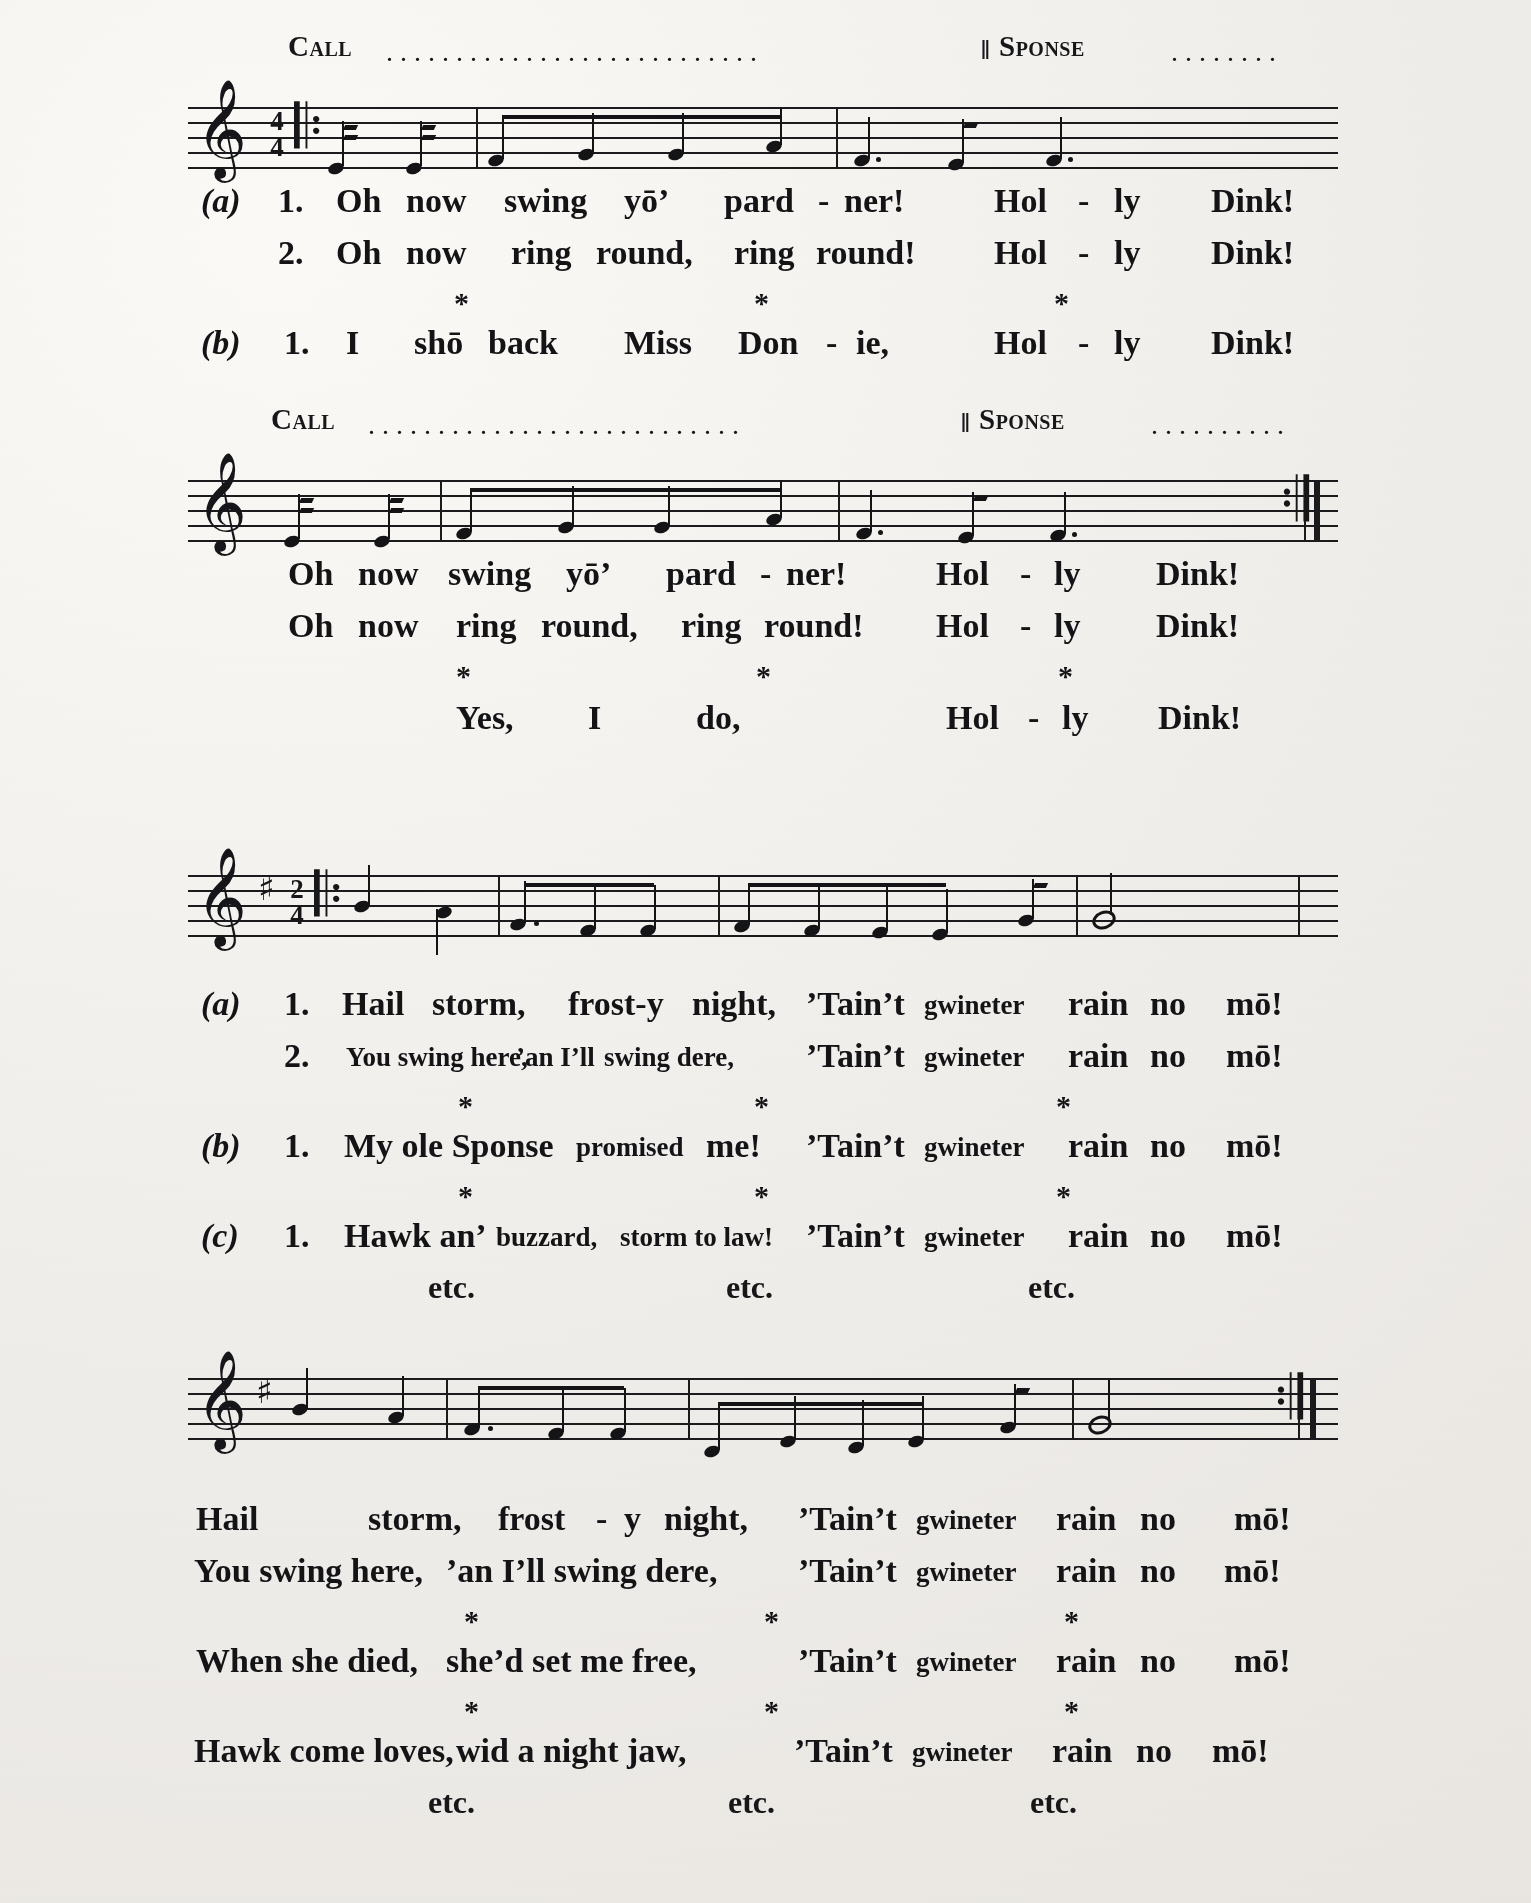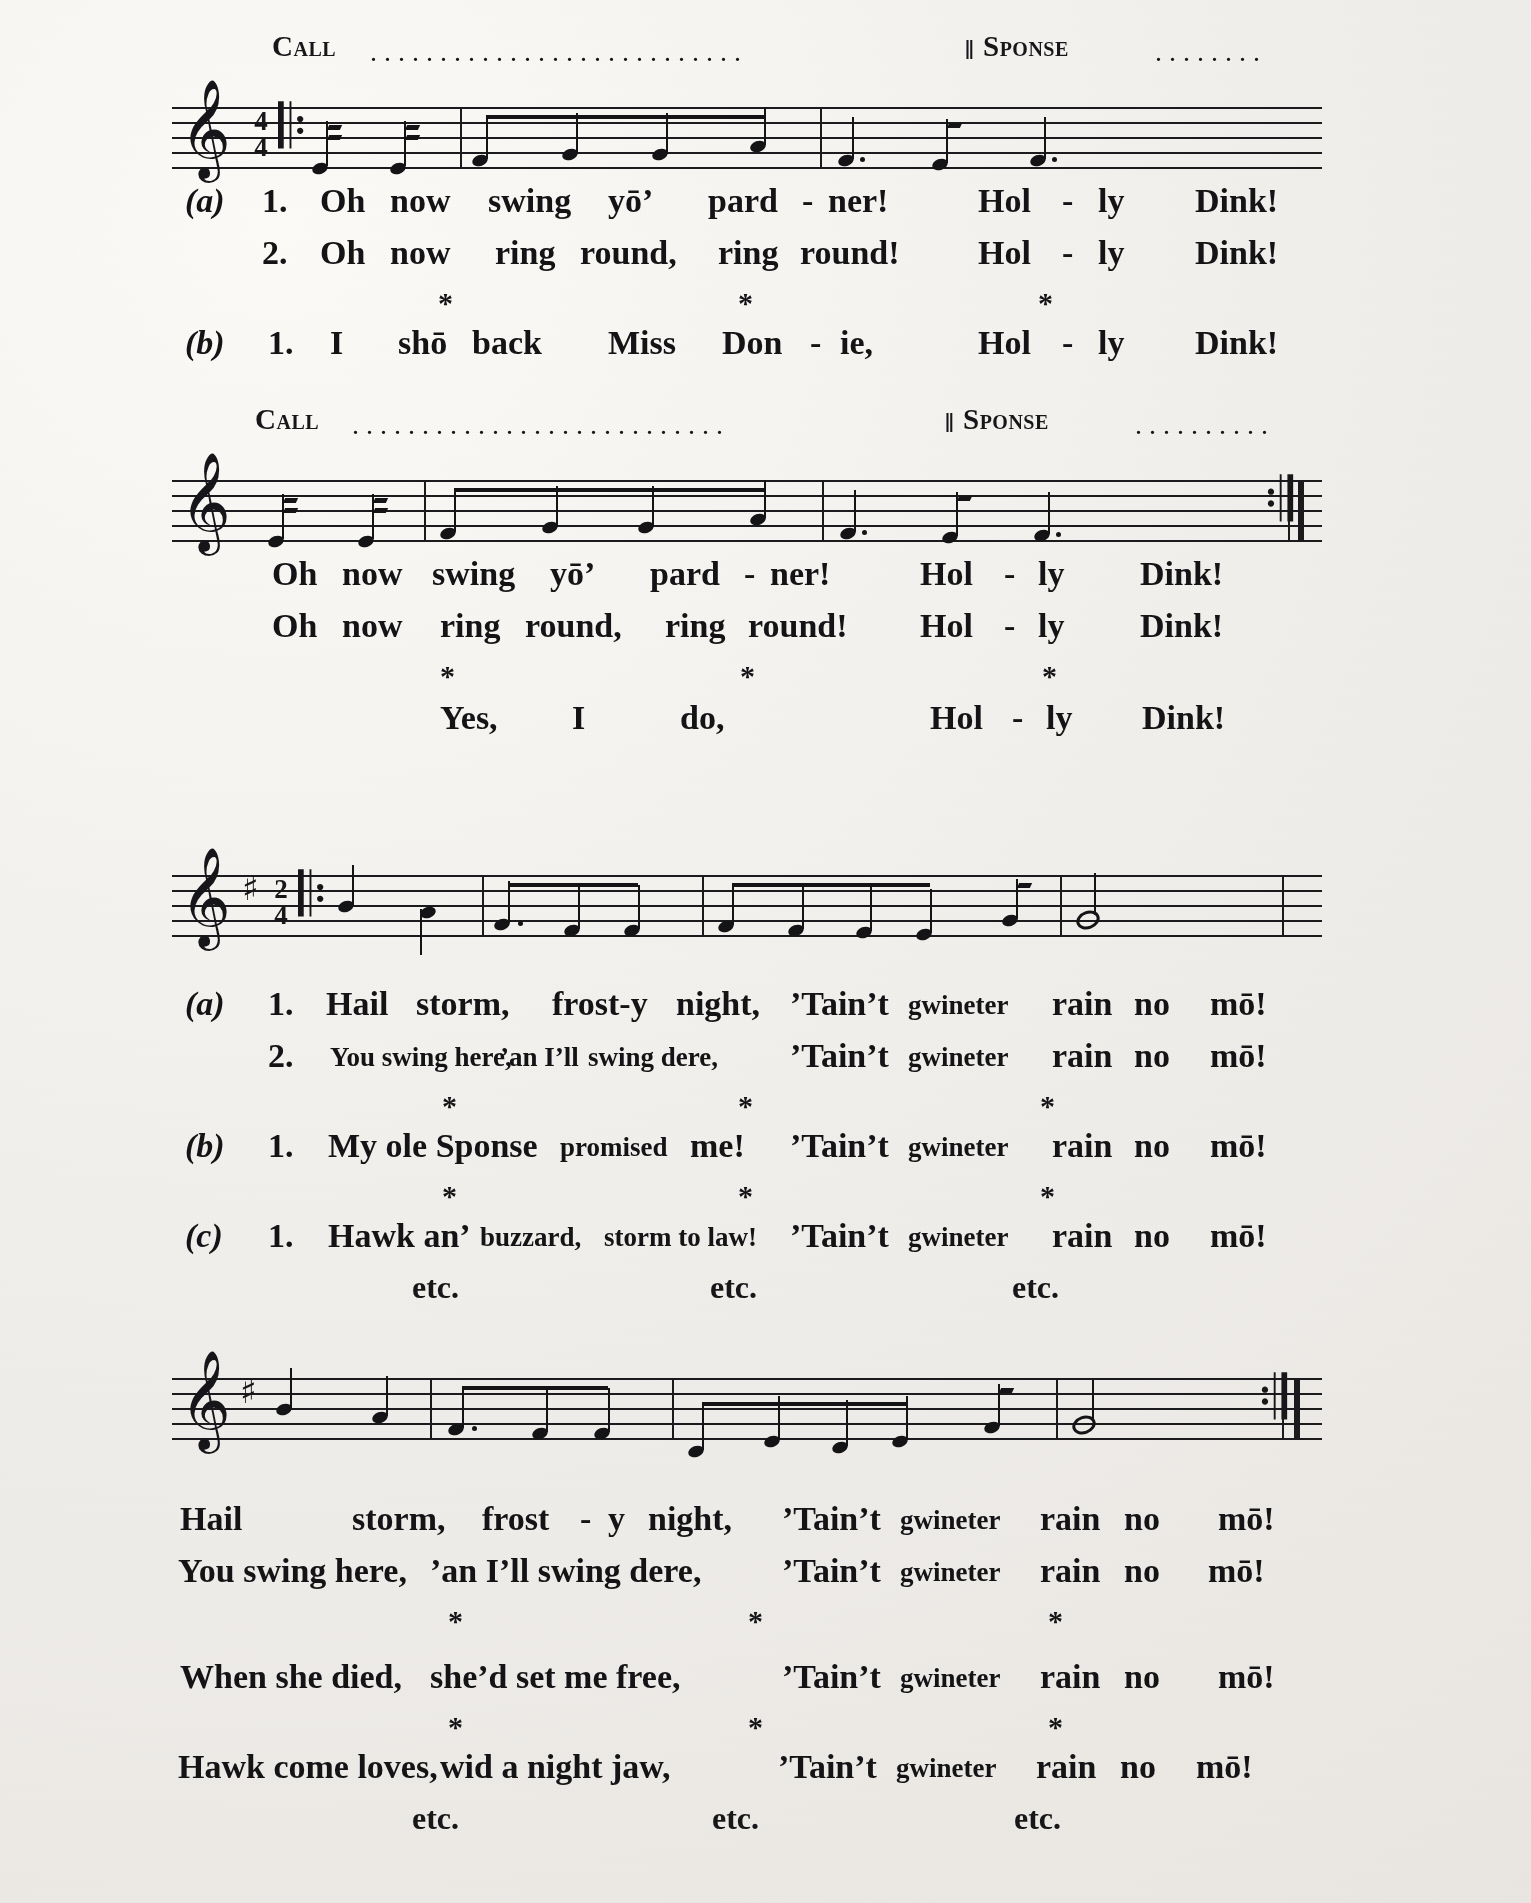--- a/index.html
+++ b/index.html
@@ -28,21 +28,21 @@
     opacity: .35;
     background:
       repeating-linear-gradient(0deg, rgba(0,0,0,0.012) 0px, rgba(0,0,0,0.012) 1px, transparent 1px, transparent 3px),
       repeating-linear-gradient(90deg, rgba(0,0,0,0.010) 0px, rgba(0,0,0,0.010) 1px, transparent 1px, transparent 4px);
     pointer-events: none;
   }
 
   
   .system {
     position: absolute;
-    left: 0;
+    left: 16px;
     right: 0;
   }
 
   
   .callrow {
     position: relative;
     height: 40px;
     font-variant: small-caps;
     letter-spacing: .5px;
   }
@@ -656,21 +656,21 @@
         <span class="w" style="left:1124px;">no</span>
         <span class="w" style="left:1208px;">mō!</span>
       </div>
 
       <div class="starline">
         <span style="left:448px;">*</span>
         <span style="left:748px;">*</span>
         <span style="left:1048px;">*</span>
       </div>
 
-      <div class="lyricline" style="margin-top:24px;">
+      <div class="lyricline" style="margin-top:8px;">
         <span class="w" style="left:180px;">When she died,</span>
         <span class="w" style="left:430px;">she’d set me free,</span>
         <span class="w" style="left:782px;">’Tain’t</span>
         <span class="w small" style="left:900px; top:5px;">gwineter</span>
         <span class="w" style="left:1040px;">rain</span>
         <span class="w" style="left:1124px;">no</span>
         <span class="w" style="left:1218px;">mō!</span>
       </div>
 
       <div class="starline">

